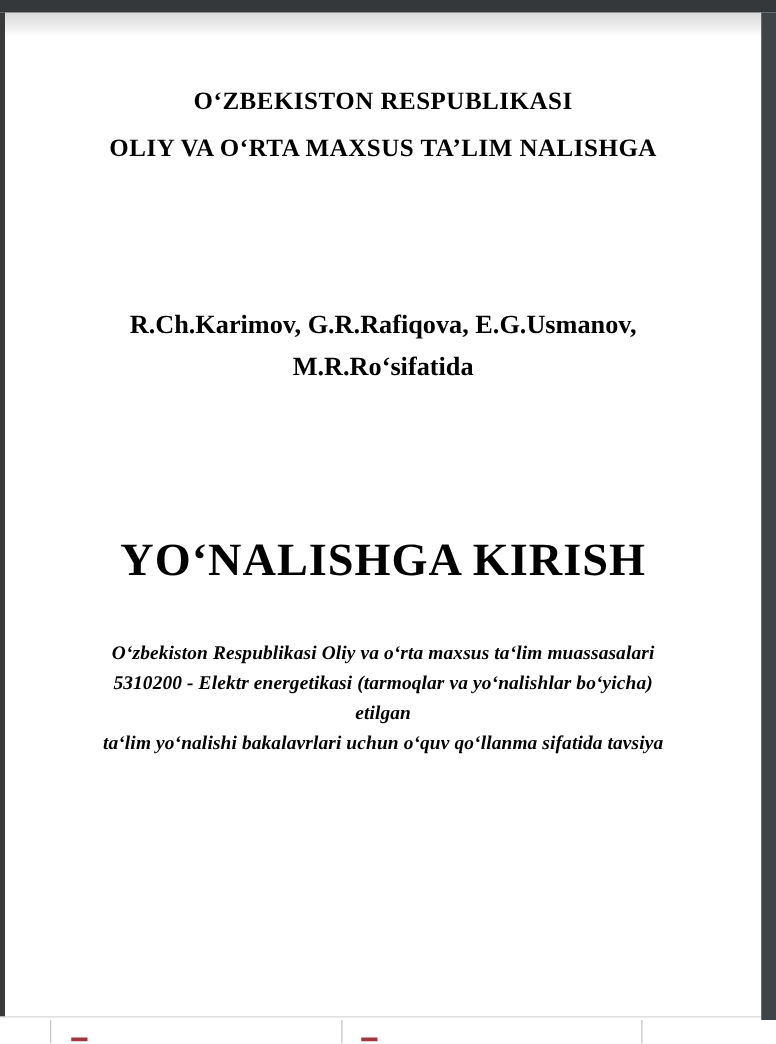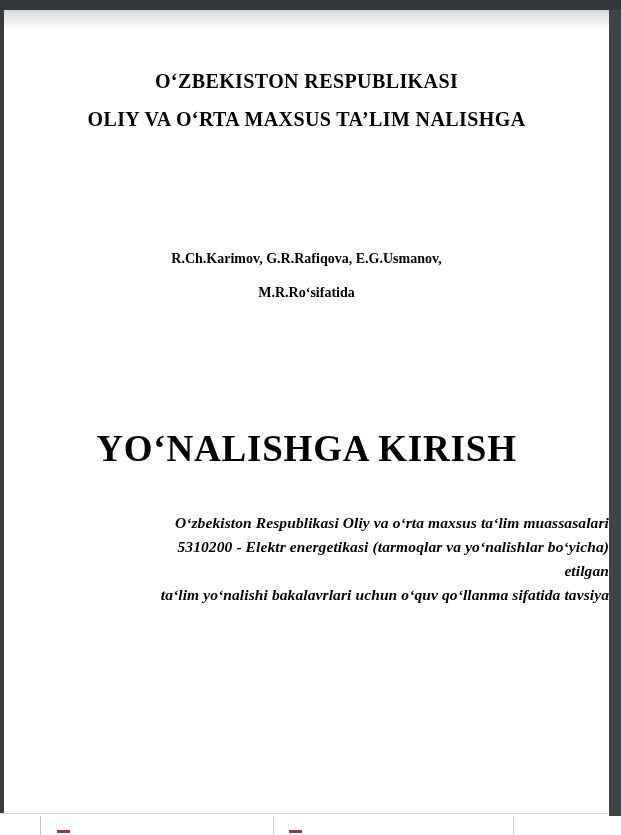--- a/index.html
+++ b/index.html
@@ -30,23 +30,23 @@
     position:absolute;left:237px;top:800px;
     font-family:"Liberation Sans", sans-serif;font-weight:400;
     font-size:15.5px;line-height:19px;color:#aaaaaa;white-space:nowrap;
   }
 
   
   .text-layer{position:absolute;left:4px;top:10px;width:605px;height:803px;z-index:3;}
   .doc-line{position:absolute;left:0;width:100%;text-align:center;color:#000;white-space:nowrap;}
 
   .ministry{top:52px;font-size:20px;font-weight:bold;line-height:38px;letter-spacing:0.4px;}
-  .authors{top:232px;font-size:14px;font-weight:bold;line-height:34px;}
+  .authors{top:232px;font-size:21px;font-weight:bold;line-height:34px;}
   .main-title{top:422px;font-size:37px;font-weight:bold;line-height:34px;letter-spacing:0.8px;}
-  .annotation{top:501px;font-size:15.5px;font-weight:bold;font-style:italic;line-height:24px;letter-spacing:0.1px;text-align:right;}
+  .annotation{top:501px;font-size:15.5px;font-weight:bold;font-style:italic;line-height:24px;letter-spacing:0.1px;}
   .imprint{top:765px;font-size:17px;font-weight:bold;line-height:24px;}
 
   
   .strip-divider{position:absolute;top:816px;width:1px;height:19px;background:#c6c6c6;z-index:3;}
   .d1{left:40px;} .d2{left:273px;} .d3{left:513px;}
   .red-mark{position:absolute;top:830px;width:13px;height:3px;background:#a23744;z-index:3;}
   .r1{left:57px;} .r2{left:289px;}
 </style>
 </head>
 <body>

